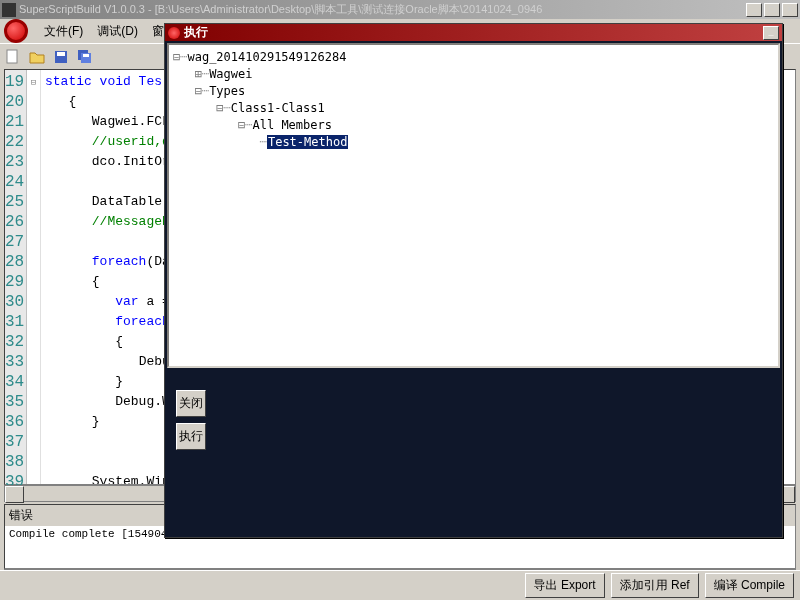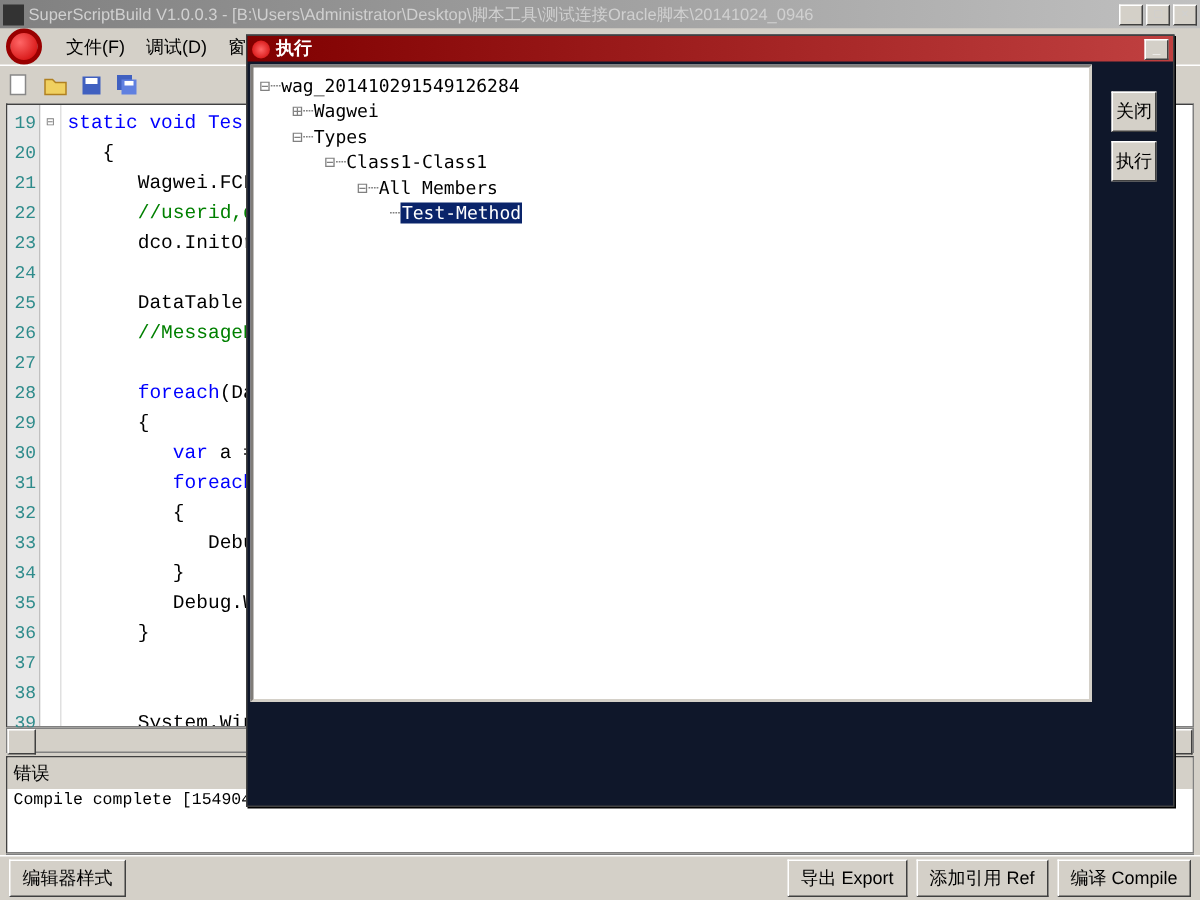--- a/index.html
+++ b/index.html
@@ -12,21 +12,21 @@
 .winbtn { width: 16px; height: 14px; background: #d4d0c8; border: 1px solid #fff; border-right-color: #404040; border-bottom-color: #404040; font-size: 9px; text-align: center; line-height: 11px; cursor: pointer; font-family: Arial; }
 
 .menubar { height: 24px; background: #d4d0c8; display: flex; align-items: center; padding: 0 4px; gap: 2px; }
 .logo { width: 24px; height: 24px; border-radius: 50%; background: radial-gradient(circle at 35% 35%, #ff6666, #cc0000); border: 3px solid #990000; margin-right: 8px; }
 .menuitem { padding: 2px 6px; cursor: pointer; }
 
 .toolbar { height: 26px; background: #d4d0c8; border-top: 1px solid #fff; display: flex; align-items: center; padding: 0 4px; gap: 6px; }
 .tbtn { width: 18px; height: 18px; cursor: pointer; display: flex; align-items: center; justify-content: center; }
 
 .editor-wrap { position: relative; height: 416px; border: 1px solid #808080; border-top-color: #404040; border-left-color: #404040; background: #fff; margin: 0 4px; display: flex; }
-.gutter { width: 22px; background: #e8e8e8; border-right: 1px solid #c0c0c0; text-align: right; padding-right: 2px; font-family: "Courier New", monospace; font-size: 12px; color: #2e8b8b; line-height: 20px; padding-top: 2px; }
+.gutter { width: 22px; background: #e8e8e8; border-right: 1px solid #c0c0c0; text-align: right; padding-right: 2px; font-family: "Courier New", monospace; font-size: 16px; color: #2e8b8b; line-height: 20px; padding-top: 2px; }
 .fold { width: 14px; background: #fff; border-right: 1px solid #e0e0e0; font-size: 9px; color: #808080; line-height: 20px; text-align: center; padding-top: 2px; font-family: monospace; }
 .code { flex: 1; font-family: "Courier New", monospace; font-size: 13px; line-height: 20px; padding: 2px 0 0 4px; white-space: pre; overflow: hidden; }
 .kw { color: #0000ff; }
 .cm { color: #008000; }
 
 .hscroll { height: 17px; background: #d4d0c8; border: 1px solid #808080; margin: 0 4px; position: relative; }
 .hscroll::before, .hscroll::after { content: ""; position: absolute; top: 0; width: 17px; height: 15px; background: #d4d0c8; border: 1px solid #fff; border-right-color: #404040; border-bottom-color: #404040; }
 .hscroll::before { left: 0; }
 .hscroll::after { right: 0; }
 
@@ -37,21 +37,21 @@
 .bottombar { position: absolute; bottom: 0; left: 0; right: 0; height: 30px; background: #d4d0c8; border-top: 1px solid #fff; display: flex; align-items: center; padding: 0 6px; gap: 6px; }
 .btn { background: #d4d0c8; border: 1px solid #fff; border-right-color: #404040; border-bottom-color: #404040; padding: 3px 8px; font-size: 12px; cursor: pointer; font-family: inherit; }
 .btn.active { border: 2px solid #404040; border-right-color: #fff; border-bottom-color: #fff; }
 .spacer { flex: 1; }
 
 
 .dialog { position: absolute; left: 164px; top: 23px; width: 619px; height: 515px; background: #0f172a; border: 1px solid #404040; box-shadow: 1px 1px 0 #000; }
 .dlg-title { height: 17px; background: linear-gradient(to right, #800000, #c04040); color: #fff; display: flex; align-items: center; padding: 0 3px; font-size: 12px; font-weight: bold; }
 .dlg-title .icon { width: 12px; height: 12px; background: radial-gradient(circle, #ff6666, #cc0000); border-radius: 50%; margin-right: 4px; }
 .dlg-title .t { flex: 1; }
-.dlg-body { display: flex; height: 429px; }
+.dlg-body { display: flex; height: 429px; flex-direction: column; }
 .tree { flex: 1; background: #fff; border: 2px inset #d4d0c8; margin: 2px; padding: 4px; font-family: "SimSun", monospace; font-size: 12px; line-height: 17px; overflow: hidden; }
 .tree-row { white-space: pre; }
 .tree-sel { background: #0a246a; color: #fff; padding: 0 1px; margin-top: 26px; }
 .tree-box { color: #808080; font-family: monospace; }
 .sidebtns { width: 52px; padding: 20px 4px; display: flex; flex-direction: column; gap: 6px; align-items: center; }
 .sidebtns .btn { text-align: center; padding: 4px 2px; }
 </style>
 </head>
 <body>
 
@@ -126,21 +126,20 @@
 
 <div class="hscroll"></div>
 
 <div class="errpanel">
   <div class="errhead">错误</div>
   <div class="errbody">Compile complete [1549049110</div>
 </div>
 <div class="hscroll"></div>
 
 <div class="bottombar">
-  <button class="btn">编辑器样式</button>
   <div class="spacer"></div>
   <button class="btn">导出 Export</button>
   <button class="btn">添加引用 Ref</button>
   <button class="btn">编译 Compile</button>
 </div>
 
 <div class="dialog">
   <div class="dlg-title">
     <div class="icon"></div>
     <div class="t">执行</div>

